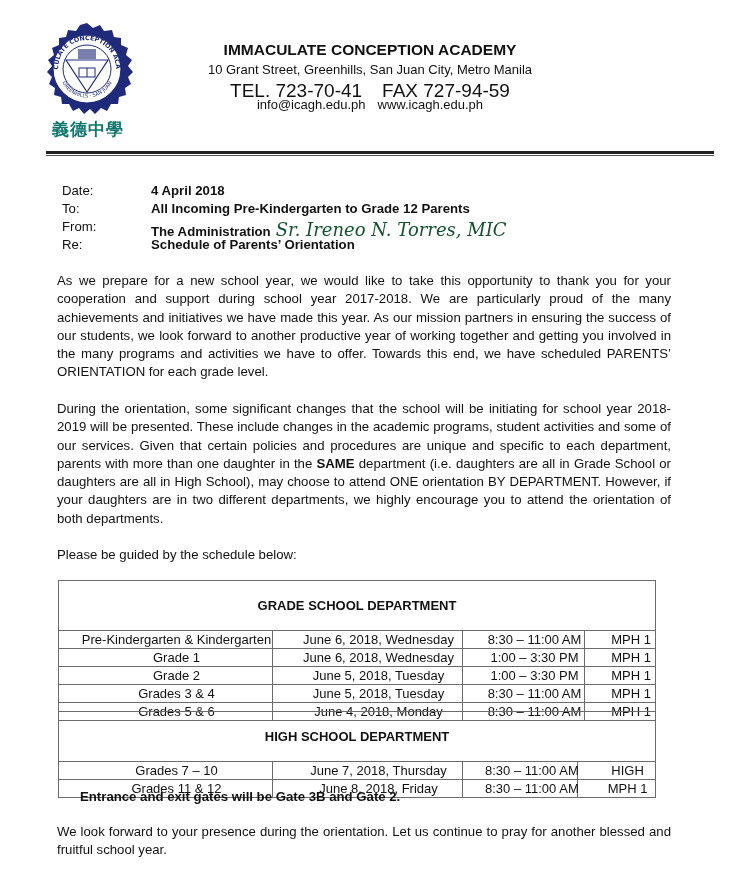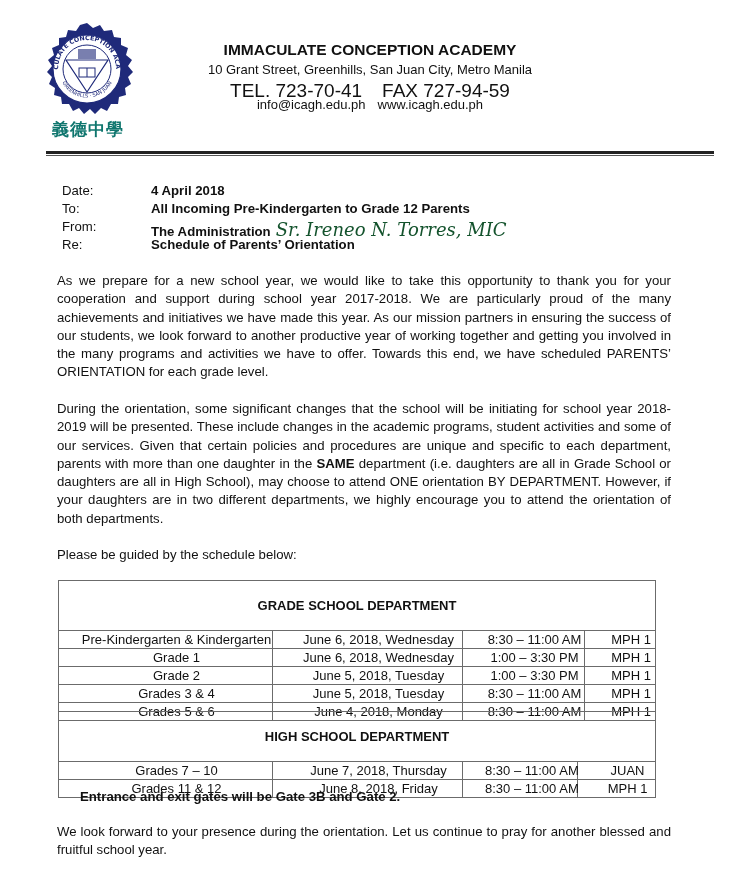--- a/index.html
+++ b/index.html
@@ -160,21 +160,21 @@
   <thead>
     <tr>
         <th class="dept" colspan="4">HIGH SCHOOL DEPARTMENT</th>
       </tr>
   </thead>
   <tbody id="hs-body">
       <tr>
         <td>Grades 7 – 10</td>
         <td>June 7, 2018, Thursday</td>
         <td>8:30 – 11:00 AM</td>
-        <td>JUAN</td>
+        <td>HIGH</td>
       </tr>
       <tr>
         <td>Grades 11 &amp; 12</td>
         <td>June 8, 2018, Friday</td>
         <td>8:30 – 11:00 AM</td>
         <td>MPH 1</td>
       </tr>
     </tbody>
 </table>
 

